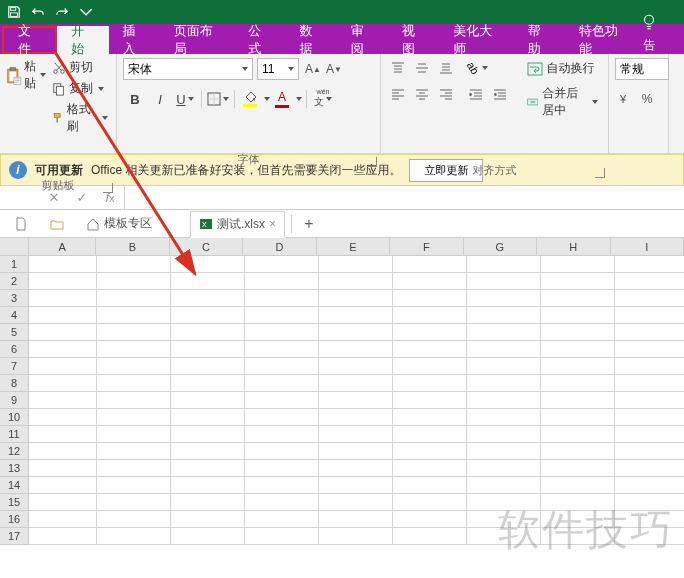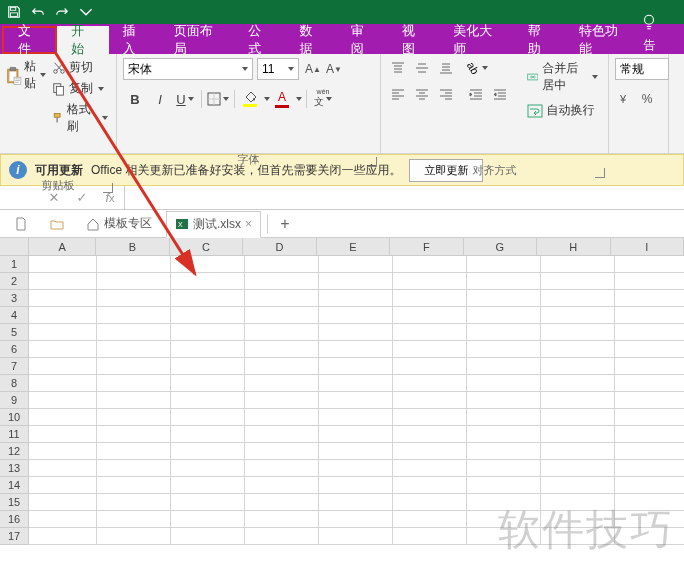--- a/index.html
+++ b/index.html
@@ -70,21 +70,21 @@
 
 .formula-row { height: 24px; border-bottom: 1px solid #ccc; display: flex; align-items: stretch; }
 .name-box { width: 90px; border: 1px solid #ccc; border-top: none; border-left: none; display: flex; align-items: center; justify-content: space-between; padding: 0 4px; font-size: 12px; }
 .formula-icons { display: flex; align-items: center; border-right: 1px solid #ccc; }
 .fx-btn { width: 28px; display: flex; align-items: center; justify-content: center; color: #999; font-size: 13px; cursor: pointer; }
 .fx-input { flex: 1; border: none; padding: 0 4px; font-size: 12px; outline: none; }
 
 
 .sheet-tabs { height: 28px; border-bottom: 1px solid #ccc; display: flex; align-items: center; gap: 6px; padding-left: 6px; font-size: 12px; }
 .sheet-tab { display: flex; align-items: center; gap: 4px; padding: 4px 8px; cursor: pointer; color: #555; }
-.sheet-tab.active { border: 1px solid #ccc; border-bottom: 1px solid #fff; background: #fff; margin-bottom: -1px; }
+.sheet-tab.active { border: 1px solid #ccc; border-bottom: 1px solid #fff; background: #fff; margin-bottom: -1px; margin-left: 24px; }
 .sheet-tab svg { width: 14px; height: 14px; }
 .close-x { color: #999; cursor: pointer; }
 .add-tab { width: 22px; height: 22px; display: flex; align-items: center; justify-content: center; color: #666; cursor: pointer; font-size: 16px; }
 .col-headers { display: flex; height: 18px; }
 .corner { width: 29px; height: 18px; background: #e6e6e6; border-right: 1px solid #ccc; border-bottom: 1px solid #ccc; }
 .col-h { height: 18px; background: #e6e6e6; border-right: 1px solid #ccc; border-bottom: 1px solid #ccc; text-align: center; font-size: 11px; color: #444; line-height: 18px; }
 .row-h { width: 29px; height: 17px; background: #e6e6e6; border-right: 1px solid #ccc; border-bottom: 1px solid #ccc; text-align: center; font-size: 11px; color: #444; line-height: 17px; }
 .cell { height: 17px; border-right: 1px solid #d4d4d4; border-bottom: 1px solid #d4d4d4; }
 .grid-body { display: flex; }
 .rows-col { display: flex; flex-direction: column; }
@@ -311,32 +311,32 @@
           <div class="align-btn">
               <svg width="14" height="14">
                 <path d="M1 3h12M5 6h8M5 9h8M1 12h12M1 7.5L3 6v3z" stroke="#666" fill="#666"></path>
               </svg>
             </div>
         </div>
       </div>
       <div class="wrap-merge">
         <div class="wm-row">
           <svg viewBox="0 0 16 16">
+              <rect x="1" y="2" width="14" height="12" fill="none" stroke="#3a7"></rect>
+              <path d="M3 6h7a2 2 0 010 4H7m0 0l2-2m-2 2l2 2" stroke="#3a7" fill="none"></path>
+            </svg>
+          <span>自动换行</span>
+        </div>
+        <div class="wm-row">
+          <svg viewBox="0 0 16 16">
               <rect x="1" y="4" width="14" height="8" fill="none" stroke="#3a7"></rect>
               <path d="M4 8h3M9 8h3M6 6l2 2-2 2M10 6l-2 2 2 2" stroke="#3a7" fill="none"></path>
             </svg>
           <span>合并后居中</span>
             <span class="dd-caret"></span>
-        </div>
-        <div class="wm-row">
-          <svg viewBox="0 0 16 16">
-              <rect x="1" y="2" width="14" height="12" fill="none" stroke="#3a7"></rect>
-              <path d="M3 6h7a2 2 0 010 4H7m0 0l2-2m-2 2l2 2" stroke="#3a7" fill="none"></path>
-            </svg>
-          <span>自动换行</span>
         </div>
       </div>
     </div>
     <div class="ribbon-label">
       <span>对齐方式</span>
       <div class="launcher"></div>
     </div>
   </div>
 
   <div class="ribbon-group number-group">

